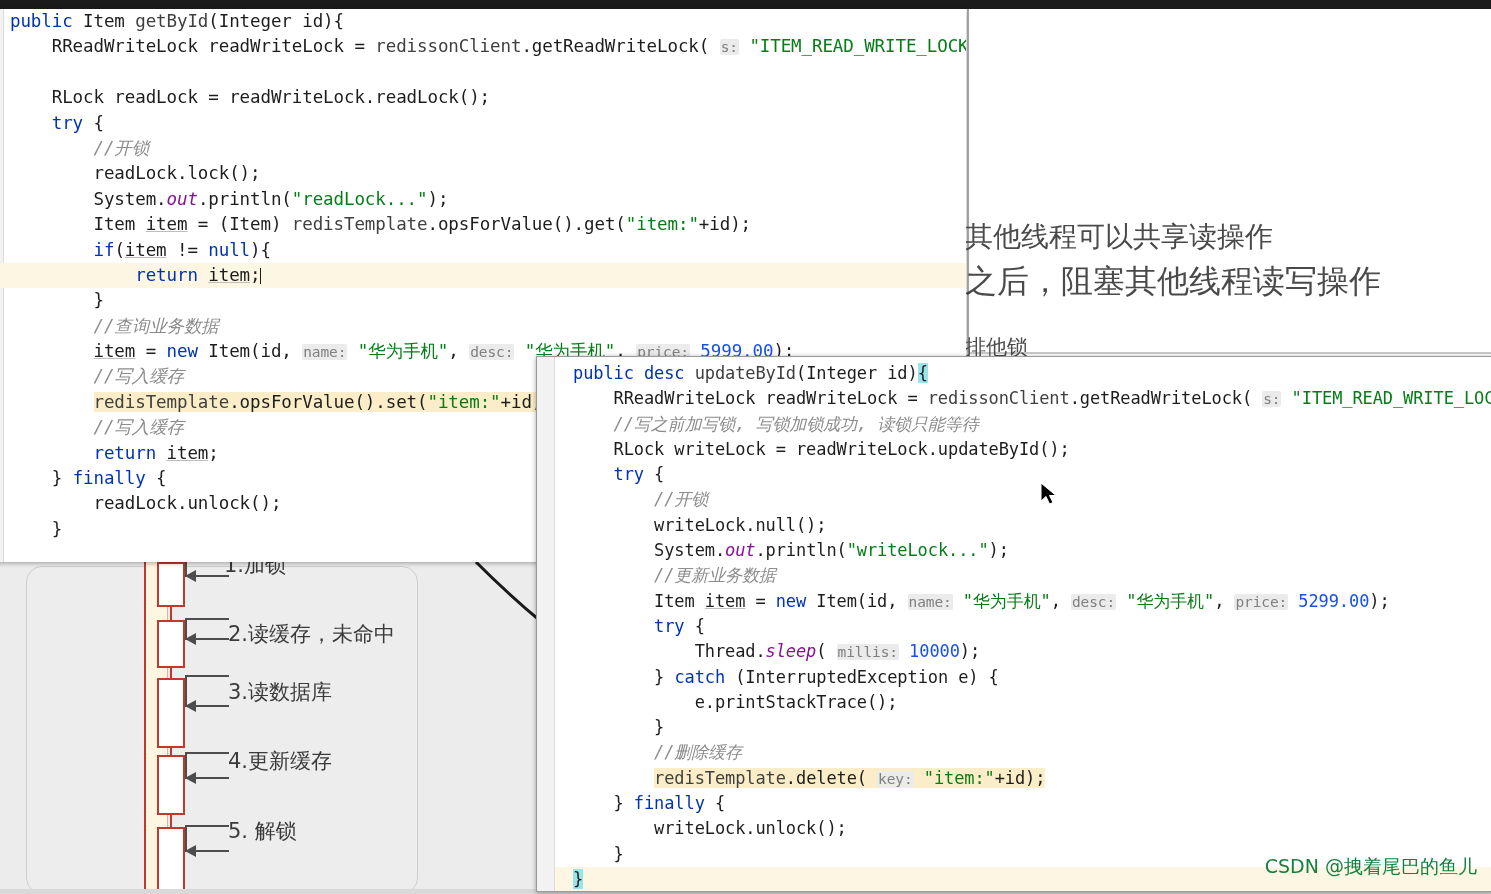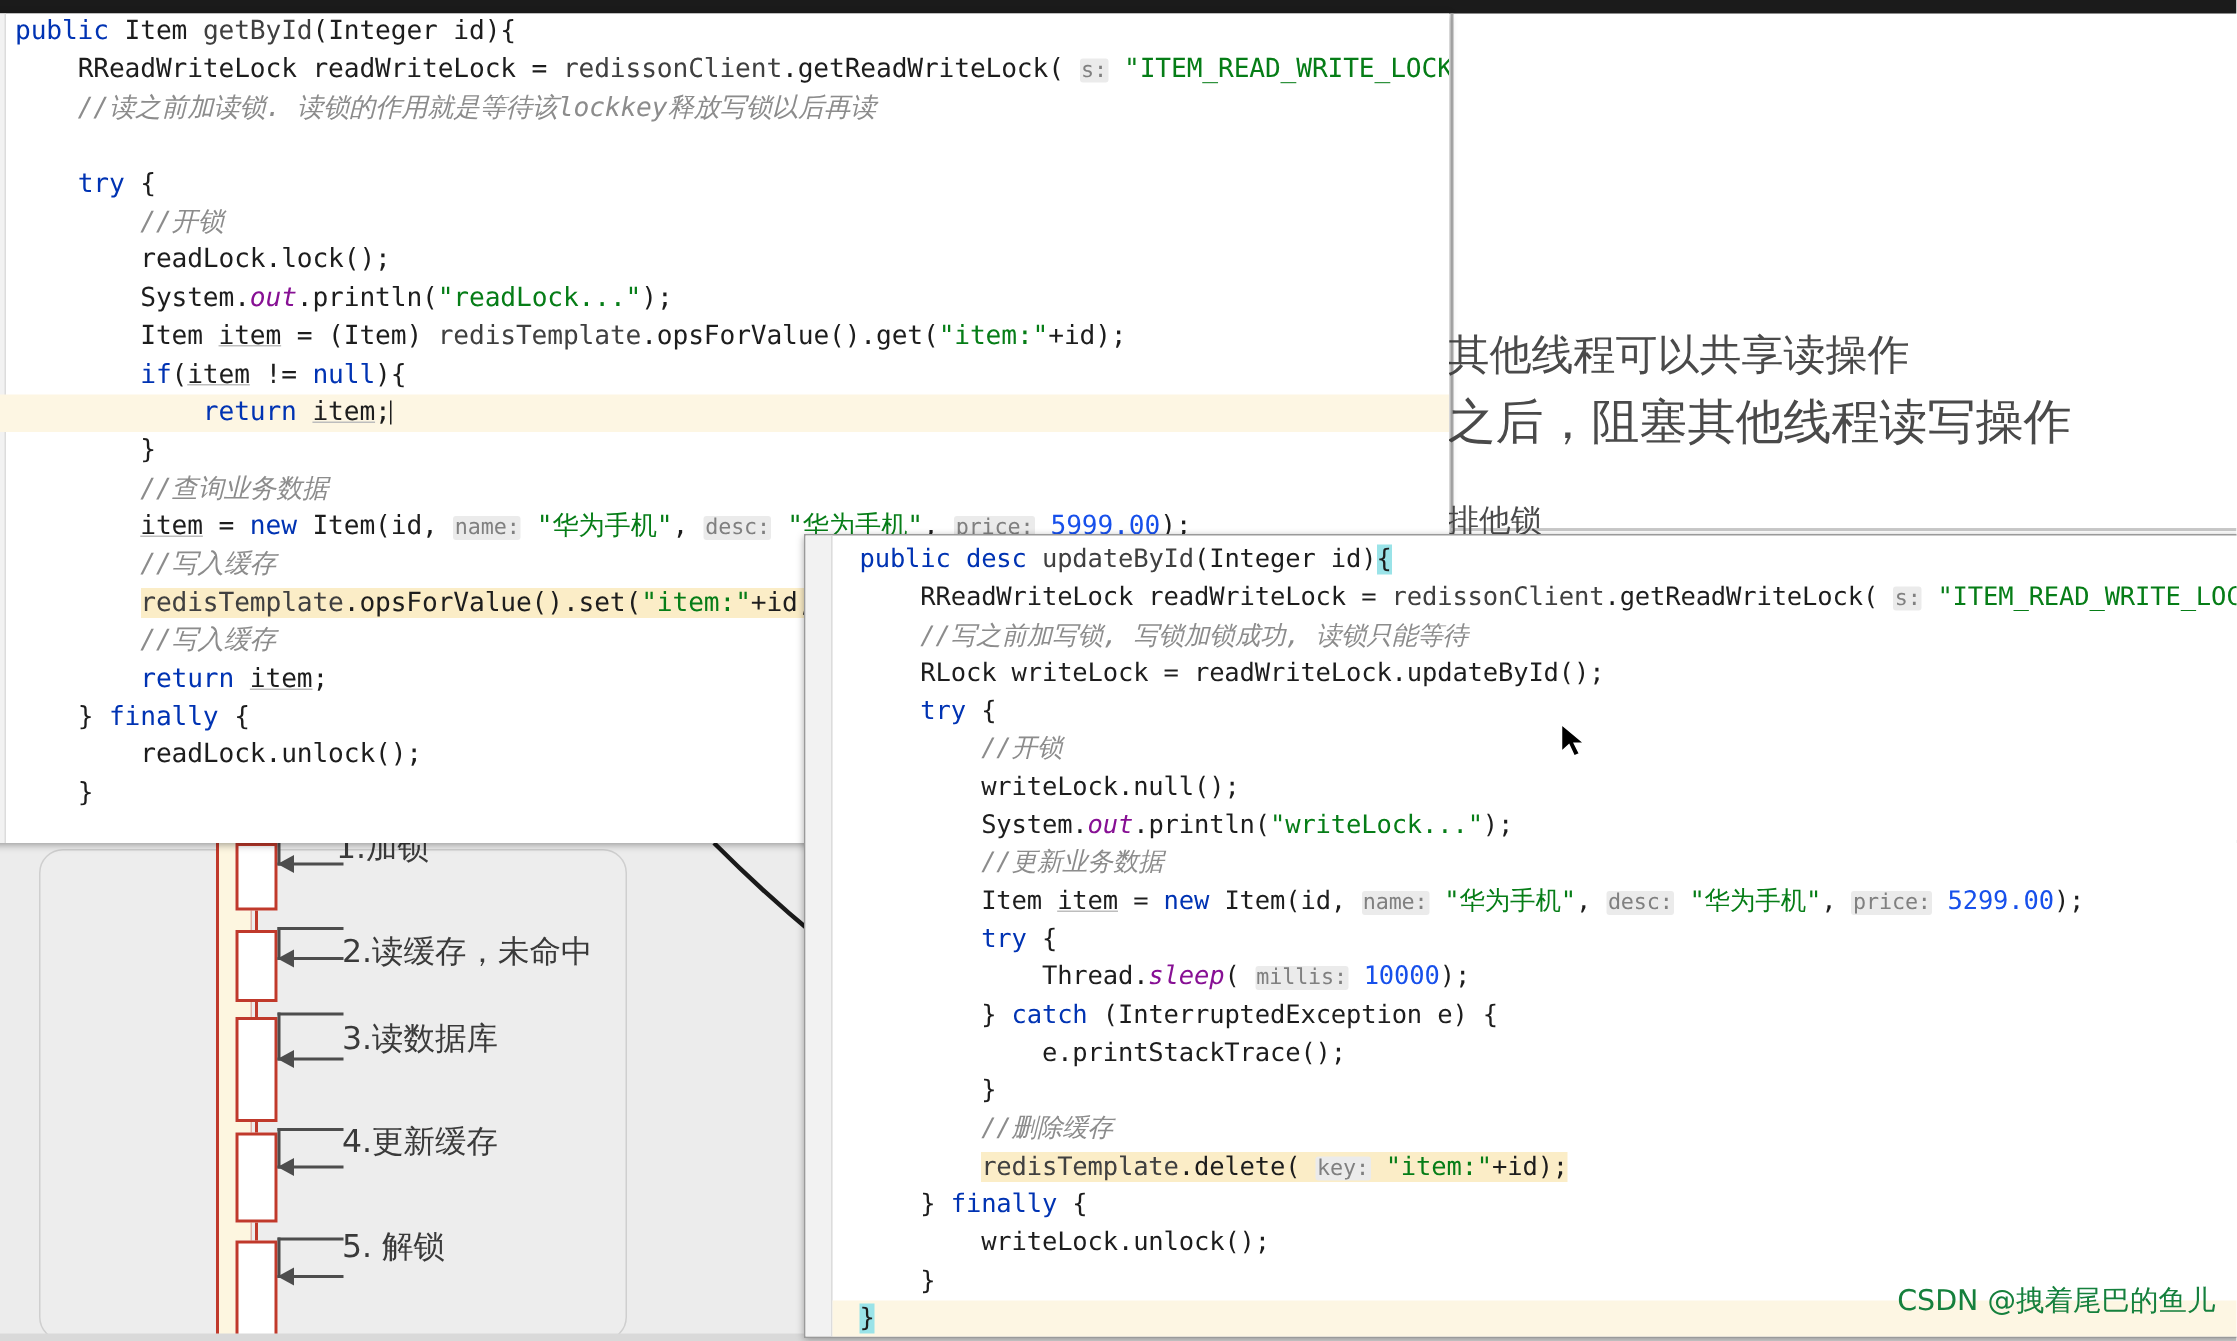--- a/index.html
+++ b/index.html
@@ -195,22 +195,22 @@
     </svg>
 
     <div class="bottom-strip"></div>
   </div>
 
   <div class="code-panel" id="panel-read">
     <div class="gutter"></div>
     <div class="code-lines" id="read-lines">
         <div class="ln" style="padding-left: 16px;"><span></span><span class="kw">public</span><span> </span><span class="cls">Item</span><span> </span><span class="fld">getById</span><span>(</span><span class="cls">Integer</span><span> id){</span></div>
         <div class="ln" style="padding-left: 16px;"><span>    </span><span>RReadWriteLock readWriteLock = </span><span class="fld">redissonClient</span><span>.getReadWriteLock( </span><span class="hint">s:</span><span> </span><span class="str">"ITEM_READ_WRITE_LOCK"</span></div>
-        <div class="ln" style="padding-left: 16px;"><span>    </span><span class="cmt">//读之前加读锁. 读锁的作用就是等待该lockkey释放写锁以后再读</span></div>
         <div class="ln" style="padding-left: 16px;"><span>    </span></div>
+        <div class="ln" style="padding-left: 16px;"><span>    </span><span>RLock readLock = readWriteLock.readLock();</span></div>
         <div class="ln" style="padding-left: 16px;"><span>    </span><span class="kw">try</span><span> {</span></div>
         <div class="ln" style="padding-left: 16px;"><span>        </span><span class="cmt">//开锁</span></div>
         <div class="ln" style="padding-left: 16px;"><span>        </span><span>readLock.lock();</span></div>
         <div class="ln" style="padding-left: 16px;"><span>        </span><span>System.</span><span class="stat">out</span><span>.println(</span><span class="str">"readLock..."</span><span>);</span></div>
         <div class="ln" style="padding-left: 16px;"><span>        </span><span>Item </span><span class="und">item</span><span> = (Item) </span><span class="fld">redisTemplate</span><span>.opsForValue().get(</span><span class="str">"item:"</span><span>+id);</span></div>
         <div class="ln" style="padding-left: 16px;"><span>        </span><span class="kw">if</span><span>(</span><span class="und">item</span><span> != </span><span class="kw">null</span><span>){</span></div>
         <div class="ln hl" style="padding-left: 16px;"><span>            </span><span class="kw">return</span><span> </span><span class="und">item</span><span>;</span><span class="caret"></span></div>
         <div class="ln" style="padding-left: 16px;"><span>        </span><span>}</span></div>
         <div class="ln" style="padding-left: 16px;"><span>        </span><span class="cmt">//查询业务数据</span></div>
         <div class="ln" style="padding-left: 16px;"><span>        </span><span class="und">item</span><span> = </span><span class="kw">new</span><span> Item(id, </span><span class="hint">name:</span><span> </span><span class="str">"华为手机"</span><span>, </span><span class="hint">desc:</span><span> </span><span class="str">"华为手机"</span><span>, </span><span class="hint">price:</span><span> </span><span class="num">5999.00</span><span>);</span></div>

